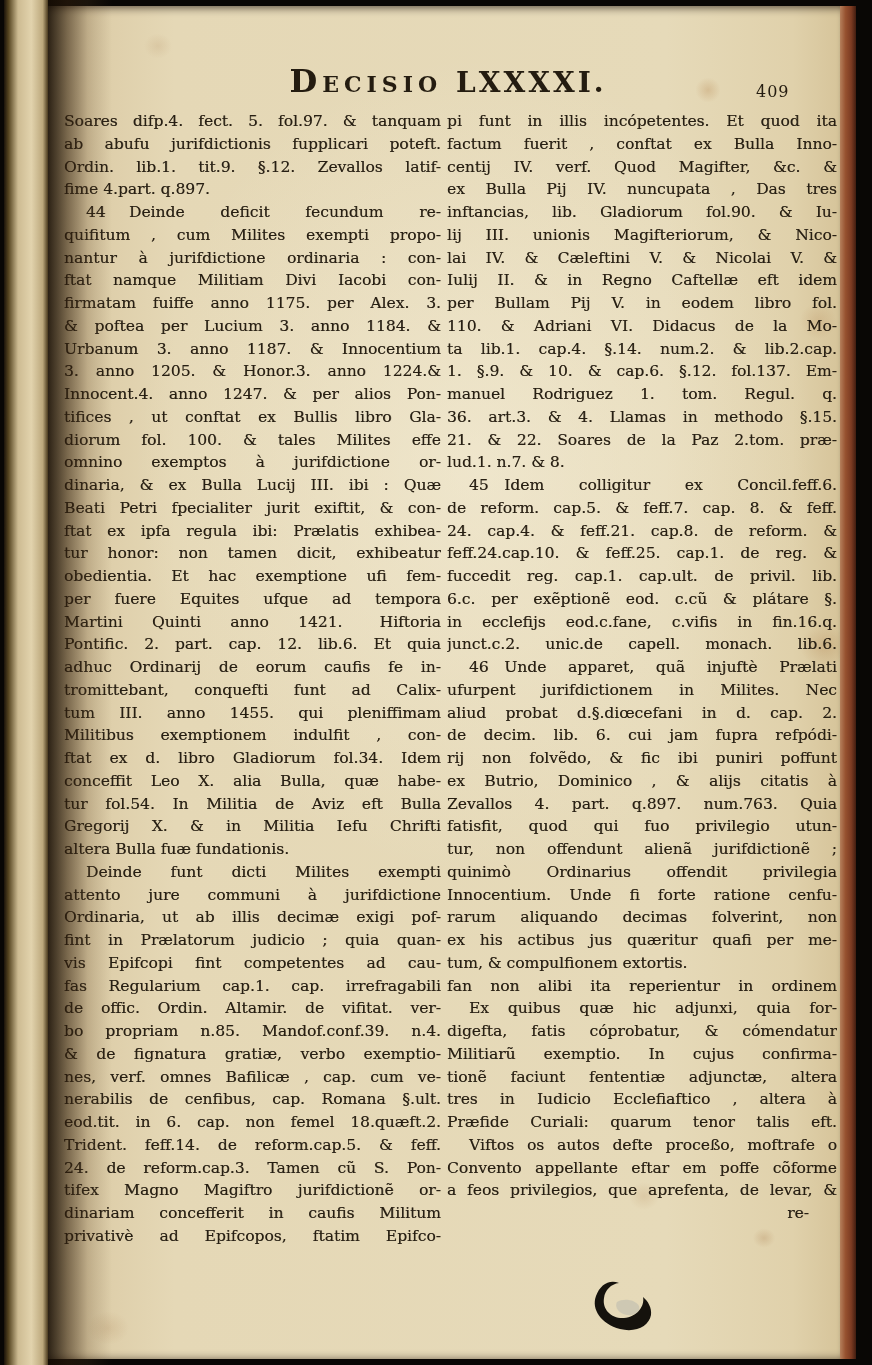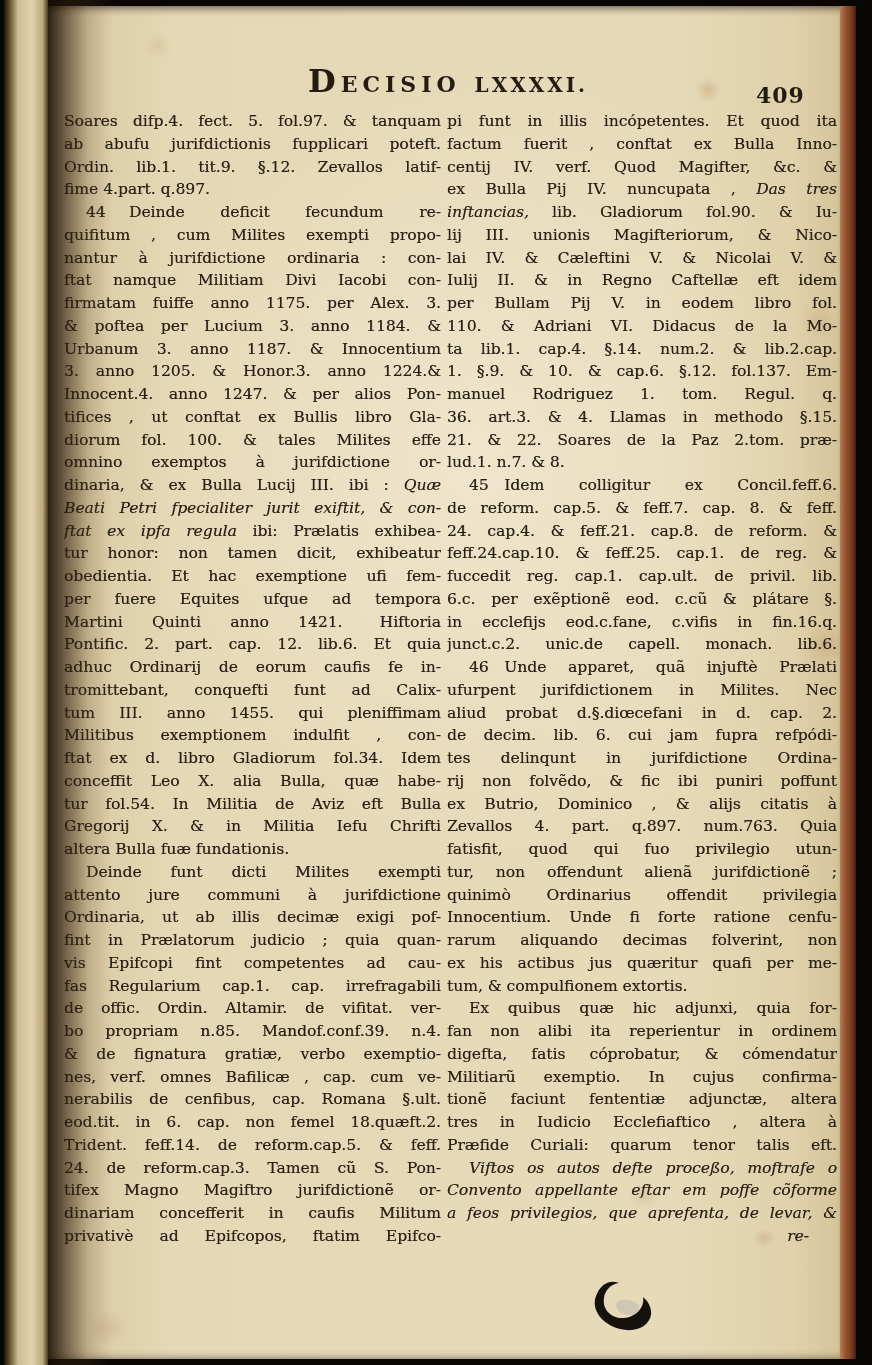--- a/index.html
+++ b/index.html
@@ -39,39 +39,39 @@
     background:linear-gradient(90deg,#b5805c 0%,#96512f 35%,#7c3b22 70%,#421d10 100%);
   }
   .header{
     position:absolute;top:56px;left:140px;width:520px;text-align:center;
     color:#241c10;white-space:nowrap;
   }
   .header .caps{
     font-variant:small-caps;font-size:32px;font-weight:bold;letter-spacing:5px;
   }
   .header .numeral{
-    font-size:20px;font-weight:bold;letter-spacing:3px;margin-left:14px;
+    font-size:28px;font-weight:bold;letter-spacing:3px;margin-left:14px;
   }
   .pagenum{
     position:absolute;top:76px;left:708px;
-    font-size:22px;font-weight:bold;color:#241c10;letter-spacing:1px;
+    font-size:16px;font-weight:normal;color:#241c10;letter-spacing:1px;
   }
   .col{
     position:absolute;top:104px;
     font-size:15.5px;line-height:22.75px;color:#271f13;
     text-shadow:.3px .3px .4px rgba(40,30,18,.55);
     overflow:hidden;
   }
   .col-left{left:16px;width:377px;}
   .col-right{left:399px;width:390px;}
   .line{text-align:justify;text-align-last:justify;}
   .line.noj{text-align-last:left;}
   .line.cw{text-align-last:right;padding-right:28px;}
   .line.ind{text-indent:22px;}
-  .it{font-style:italic;}
+  .it{}
   .ink-blot{position:absolute;left:583px;top:1276px;}
 </style>
 </head>
 <body>
 
 <div class="prev-edge"></div>
 
 <div class="page">
   <div class="header">
     <span class="caps">Decisio</span><span class="numeral">LXXXXI.</span>
@@ -152,33 +152,32 @@
       <div class="line"><span>24. cap.4. &amp; feff.21. cap.8. de reform. &amp;</span></div>
       <div class="line"><span>feff.24.cap.10. &amp; feff.25. cap.1. de reg. &amp;</span></div>
       <div class="line"><span>fuccedit reg. cap.1. cap.ult. de privil. lib.</span></div>
       <div class="line"><span>6.c. per exẽptionẽ eod. c.cũ &amp; plátare §.</span></div>
       <div class="line"><span>in ecclefijs eod.c.fane, c.vifis in fin.16.q.</span></div>
       <div class="line"><span>junct.c.2. unic.de capell. monach. lib.6.</span></div>
       <div class="line ind"><span>46  Unde apparet, quã injuftè Prælati</span></div>
       <div class="line"><span>ufurpent jurifdictionem in Milites. Nec</span></div>
       <div class="line"><span>aliud probat d.§.diœcefani in d. cap. 2.</span></div>
       <div class="line"><span>de decim. lib. 6. cui jam fupra refpódi-</span></div>
-      <div class="line"><span>tes delinqunt in jurifdictione Ordina-</span></div>
       <div class="line"><span>rij non folvẽdo, &amp; fic ibi puniri poffunt</span></div>
       <div class="line"><span>ex Butrio, Dominico , &amp; alijs citatis à</span></div>
       <div class="line"><span>Zevallos 4. part. q.897. num.763. Quia</span></div>
       <div class="line"><span>fatisfit, quod qui fuo privilegio utun-</span></div>
       <div class="line"><span>tur, non offendunt alienã jurifdictionẽ ;</span></div>
       <div class="line"><span>quinimò Ordinarius offendit privilegia</span></div>
       <div class="line"><span>Innocentium. Unde fi forte ratione cenfu-</span></div>
       <div class="line"><span>rarum aliquando decimas folverint, non</span></div>
       <div class="line"><span>ex his actibus jus quæritur quafi per me-</span></div>
       <div class="line noj"><span>tum, &amp; compulfionem extortis.</span></div>
+      <div class="line"><span>fan non alibi ita reperientur in ordinem</span></div>
       <div class="line ind"><span>Ex quibus quæ hic adjunxi, quia for-</span></div>
-      <div class="line"><span>fan non alibi ita reperientur in ordinem</span></div>
       <div class="line"><span>digefta, fatis cóprobatur, &amp; cómendatur</span></div>
       <div class="line"><span>Militiarũ exemptio. In cujus confirma-</span></div>
       <div class="line"><span>tionẽ faciunt fententiæ adjunctæ, altera</span></div>
       <div class="line"><span>tres in Iudicio Ecclefiaftico , altera à</span></div>
       <div class="line"><span>Præfide Curiali: quarum tenor talis eft.</span></div>
       <div class="line ind"><span class="it">Viftos os autos defte proceßo, moftrafe o</span></div>
       <div class="line"><span class="it">Convento appellante eftar em poffe cõforme</span></div>
       <div class="line"><span class="it">a feos privilegios, que aprefenta, de levar, &amp;</span></div>
       <div class="line noj cw"><span class="it">re-</span></div>
     </div>

